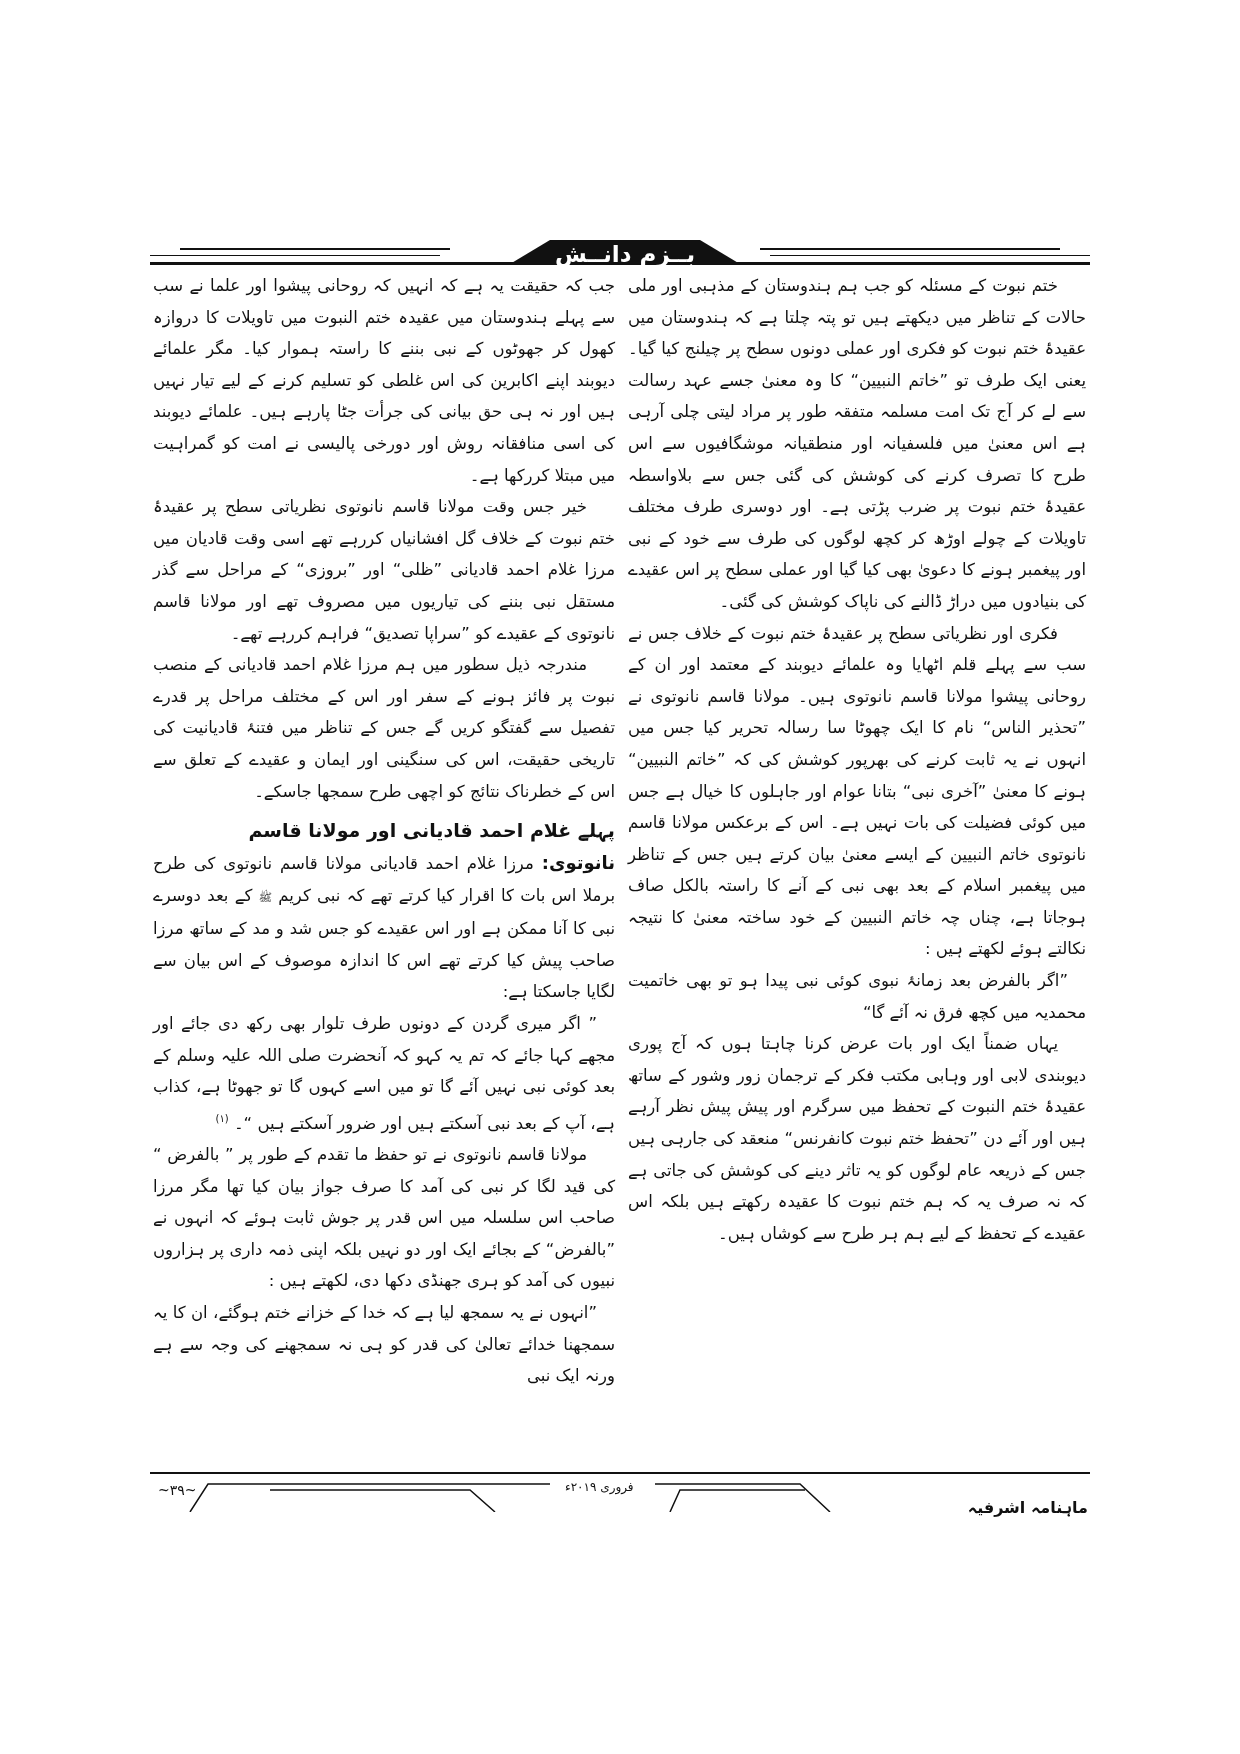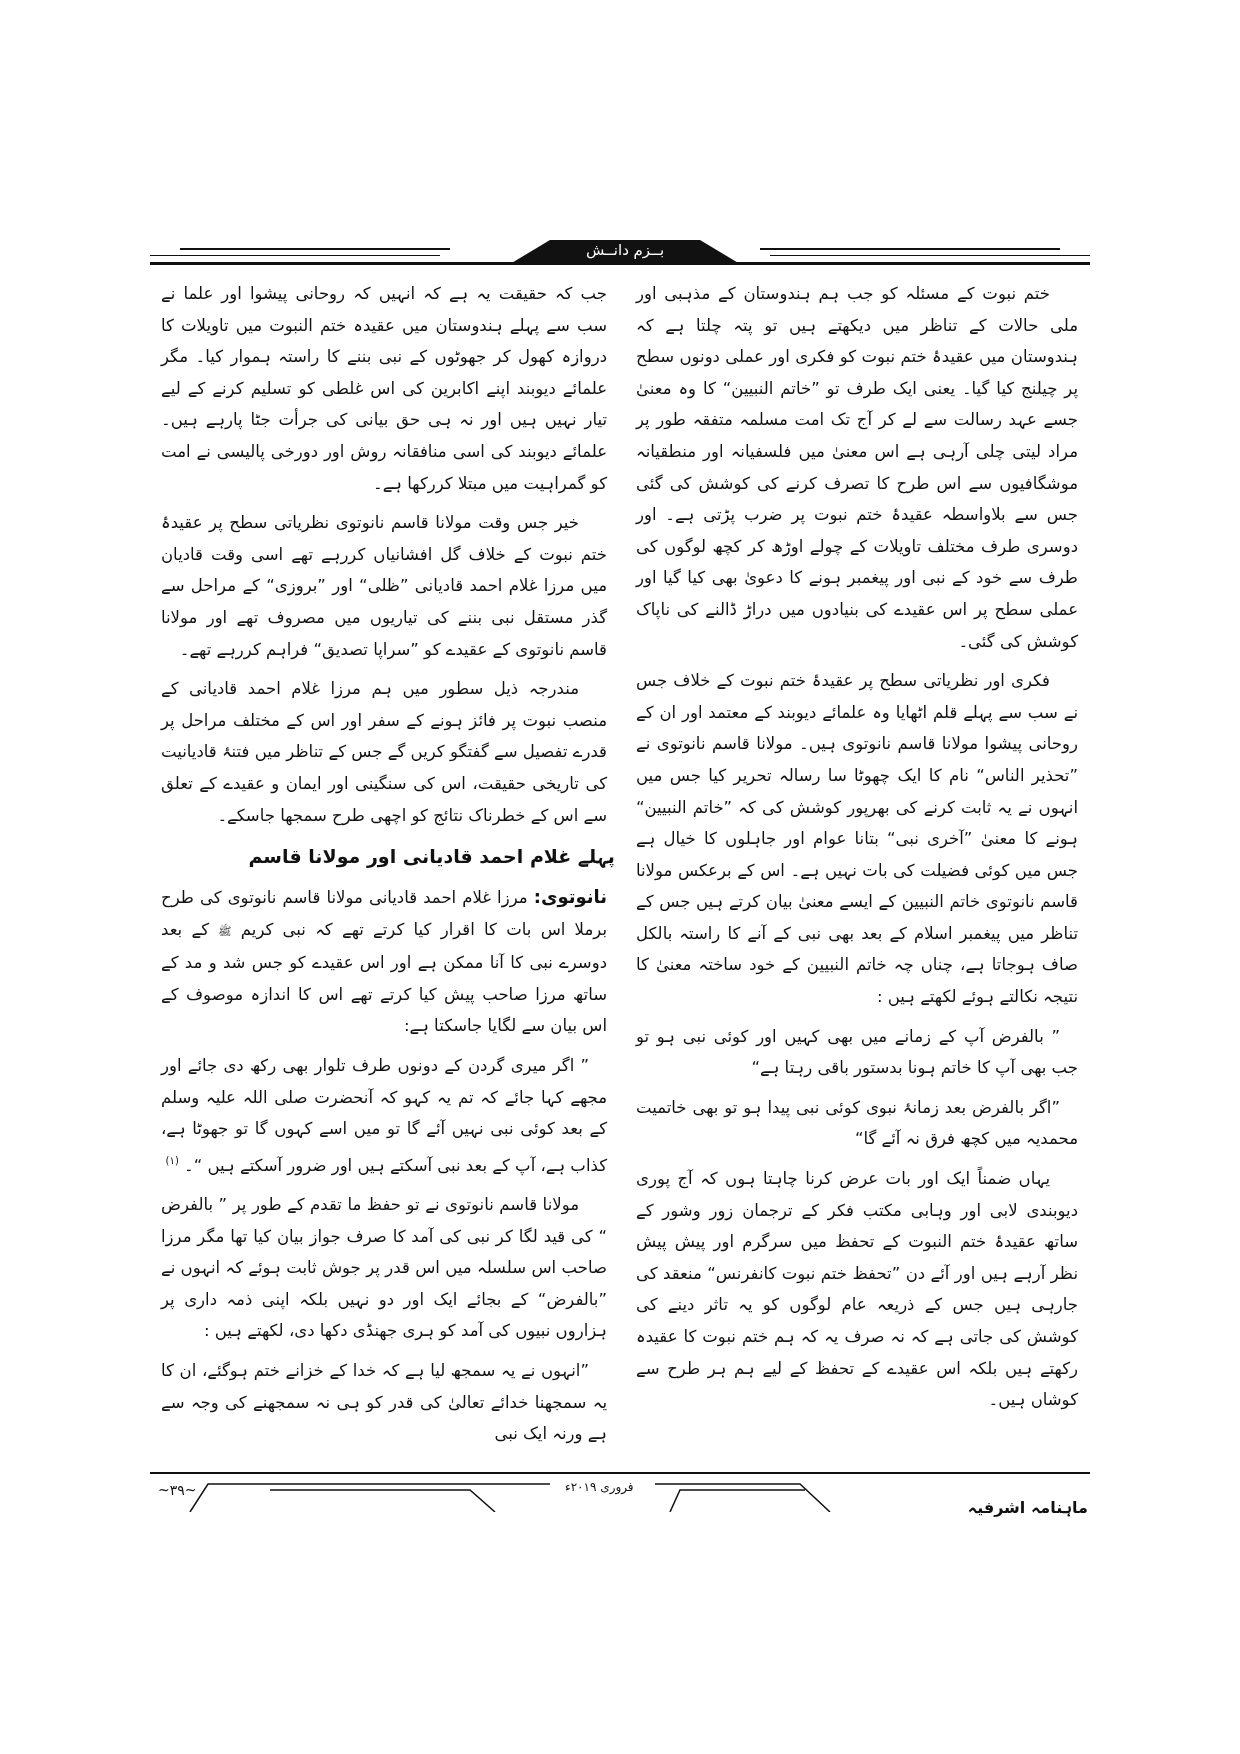--- a/index.html
+++ b/index.html
@@ -12,28 +12,28 @@
   .header .rule-top { position: absolute; height: 2px; background: #111; top: 12px; }
   .header .rule-top.l { left: 30px; width: 270px; }
   .header .rule-top.r { right: 30px; width: 300px; }
   .header .rule-bottom { position: absolute; left: 0; right: 0; top: 26px; height: 3px; background: #111; }
   .header .rule-mid { position: absolute; height: 1px; background: #111; top: 19px; }
   .header .rule-mid.l { left: 0; width: 290px; }
   .header .rule-mid.r { right: 0; width: 320px; }
   .header .badge { position: absolute; left: 400px; top: 2px; width: 150px; height: 26px; }
   .header .badge svg { position: absolute; left: -40px; top: 0; }
   .header .badge-text { position: absolute; left: 0; width: 150px; top: 3px; text-align: center;
-      color: #fff; font-weight: normal; font-size: 15px; direction: rtl; letter-spacing: 2px; }
+      color: #fff; font-weight: bold; font-size: 23px; direction: rtl; letter-spacing: 2px; }
 
   
   .col { position: absolute; top: 270px; direction: rtl; text-align: justify;
          font-family: "DejaVu Sans", sans-serif; font-size: 16.5px; line-height: 31.6px; }
   .col.right { left: 628px; width: 458px; }
   .col.left  { left: 153px; width: 462px; }
-  .col p { margin: 8px; text-align-last: right; }
+  .col p { margin: 0; text-align-last: right; }
   .col p.indent { text-indent: 28px; }
   .col p.quote { text-indent: 18px; }
   .col h3 { margin: 6px 0 0 0; font-size: 19px; font-weight: bold; line-height: 34px; text-align: right; }
   .col .lead { font-weight: bold; font-size: 18px; }
   .col .honorific { font-size: 11px; }
   .col sup { font-size: 10px; }
 
   
   .footer { position: absolute; left: 150px; top: 1472px; width: 940px; height: 40px; }
   .footer .rule { position: absolute; left: 0; right: 0; top: 0; height: 2px; background: #111; }
@@ -57,21 +57,20 @@
       <svg width="230" height="28">
         <polygon points="0,26 40,2 190,2 230,26" fill="#111"></polygon>
       </svg>
       <div class="badge-text">بــزم دانــش</div>
     </div>
   </div>
 
   <div class="col right">
     <p class="indent">ختم نبوت کے مسئلہ کو جب ہم ہندوستان کے مذہبی اور ملی حالات کے تناظر میں دیکھتے ہیں تو پتہ چلتا ہے کہ ہندوستان میں عقیدۂ ختم نبوت کو فکری اور عملی دونوں سطح پر چیلنج کیا گیا۔ یعنی ایک طرف تو ”خاتم النبیین“ کا وہ معنیٰ جسے عہد رسالت سے لے کر آج تک امت مسلمہ متفقہ طور پر مراد لیتی چلی آرہی ہے اس معنیٰ میں فلسفیانہ اور منطقیانہ موشگافیوں سے اس طرح کا تصرف کرنے کی کوشش کی گئی جس سے بلاواسطہ عقیدۂ ختم نبوت پر ضرب پڑتی ہے۔ اور دوسری طرف مختلف تاویلات کے چولے اوڑھ کر کچھ لوگوں کی طرف سے خود کے نبی اور پیغمبر ہونے کا دعویٰ بھی کیا گیا اور عملی سطح پر اس عقیدے کی بنیادوں میں دراڑ ڈالنے کی ناپاک کوشش کی گئی۔</p>
     <p class="indent">فکری اور نظریاتی سطح پر عقیدۂ ختم نبوت کے خلاف جس نے سب سے پہلے قلم اٹھایا وہ علمائے دیوبند کے معتمد اور ان کے روحانی پیشوا مولانا قاسم نانوتوی ہیں۔ مولانا قاسم نانوتوی نے ”تحذیر الناس“ نام کا ایک چھوٹا سا رسالہ تحریر کیا جس میں انہوں نے یہ ثابت کرنے کی بھرپور کوشش کی کہ ”خاتم النبیین“ ہونے کا معنیٰ ”آخری نبی“ بتانا عوام اور جاہلوں کا خیال ہے جس میں کوئی فضیلت کی بات نہیں ہے۔ اس کے برعکس مولانا قاسم نانوتوی خاتم النبیین کے ایسے معنیٰ بیان کرتے ہیں جس کے تناظر میں پیغمبر اسلام کے بعد بھی نبی کے آنے کا راستہ بالکل صاف ہوجاتا ہے، چناں چہ خاتم النبیین کے خود ساختہ معنیٰ کا نتیجہ نکالتے ہوئے لکھتے ہیں :</p>
-    <p class="quote">” بالفرض آپ کے زمانے میں بھی کہیں اور کوئی نبی ہو تو جب بھی آپ کا خاتم ہونا بدستور باقی رہتا ہے“</p>
     <p class="quote">”اگر بالفرض بعد زمانۂ نبوی کوئی نبی پیدا ہو تو بھی خاتمیت محمدیہ میں کچھ فرق نہ آئے گا“</p>
     <p class="indent">یہاں ضمناً ایک اور بات عرض کرنا چاہتا ہوں کہ آج پوری دیوبندی لابی اور وہابی مکتب فکر کے ترجمان زور وشور کے ساتھ عقیدۂ ختم النبوت کے تحفظ میں سرگرم اور پیش پیش نظر آرہے ہیں اور آئے دن ”تحفظ ختم نبوت کانفرنس“ منعقد کی جارہی ہیں جس کے ذریعہ عام لوگوں کو یہ تاثر دینے کی کوشش کی جاتی ہے کہ نہ صرف یہ کہ ہم ختم نبوت کا عقیدہ رکھتے ہیں بلکہ اس عقیدے کے تحفظ کے لیے ہم ہر طرح سے کوشاں ہیں۔</p>
   </div>
 
   <div class="col left">
     <p>جب کہ حقیقت یہ ہے کہ انہیں کہ روحانی پیشوا اور علما نے سب سے پہلے ہندوستان میں عقیدہ ختم النبوت میں تاویلات کا دروازہ کھول کر جھوٹوں کے نبی بننے کا راستہ ہموار کیا۔ مگر علمائے دیوبند اپنے اکابرین کی اس غلطی کو تسلیم کرنے کے لیے تیار نہیں ہیں اور نہ ہی حق بیانی کی جرأت جٹا پارہے ہیں۔ علمائے دیوبند کی اسی منافقانہ روش اور دورخی پالیسی نے امت کو گمراہیت میں مبتلا کررکھا ہے۔</p>
     <p class="indent">خیر جس وقت مولانا قاسم نانوتوی نظریاتی سطح پر عقیدۂ ختم نبوت کے خلاف گل افشانیاں کررہے تھے اسی وقت قادیان میں مرزا غلام احمد قادیانی ”ظلی“ اور ”بروزی“ کے مراحل سے گذر مستقل نبی بننے کی تیاریوں میں مصروف تھے اور مولانا قاسم نانوتوی کے عقیدے کو ”سراپا تصدیق“ فراہم کررہے تھے۔</p>
     <p class="indent">مندرجہ ذیل سطور میں ہم مرزا غلام احمد قادیانی کے منصب نبوت پر فائز ہونے کے سفر اور اس کے مختلف مراحل پر قدرے تفصیل سے گفتگو کریں گے جس کے تناظر میں فتنۂ قادیانیت کی تاریخی حقیقت، اس کی سنگینی اور ایمان و عقیدے کے تعلق سے اس کے خطرناک نتائج کو اچھی طرح سمجھا جاسکے۔</p>
     <h3>پہلے غلام احمد قادیانی اور مولانا قاسم</h3>
     <p>

